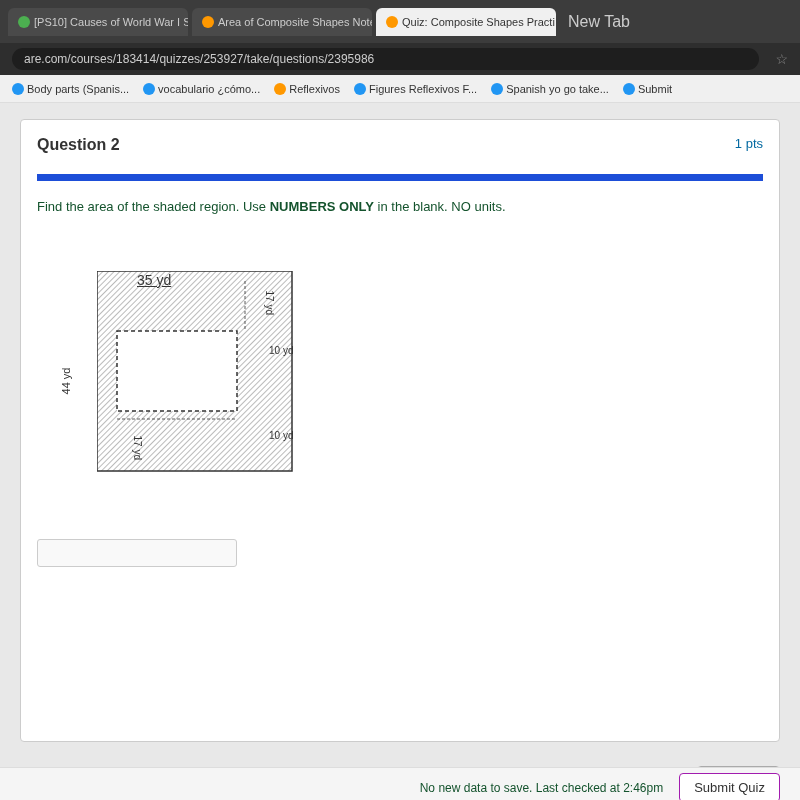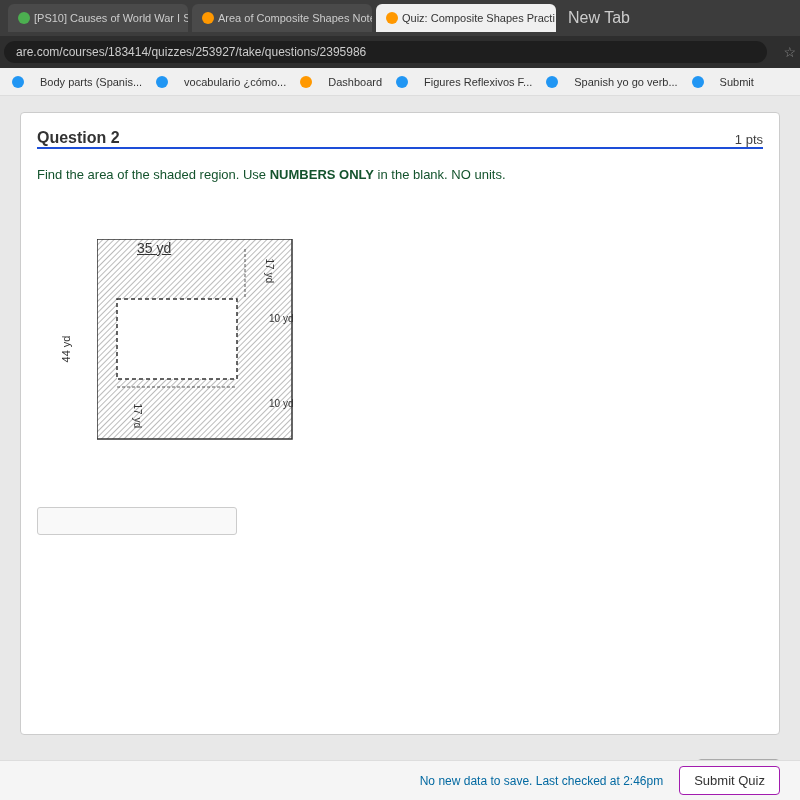--- a/index.html
+++ b/index.html
@@ -7,21 +7,21 @@
       width: 800px;
       height: 800px;
       overflow: hidden;
       font-family: Arial, sans-serif;
       background: #2a2a2a;
     }
 
     
     .browser-top {
       background: #3c3c3c;
-      height: 36px;
+      height: 43px;
       display: flex;
       align-items: center;
       padding: 0 8px;
       gap: 4px;
     }
     .tab {
       display: flex;
       align-items: center;
       height: 28px;
       padding: 0 10px;
@@ -52,21 +52,21 @@
       font-size: 16px;
       padding: 0 8px;
     }
 
     
     .address-bar {
       background: #2e2e2e;
       height: 32px;
       display: flex;
       align-items: center;
-      padding: 0 4px;
+      padding: 0 12px;
       gap: 16px;
     }
     .address-input {
       flex: 1;
       background: #1e1e1e;
       border: none;
       border-radius: 14px;
       color: #ccc;
       font-size: 12px;
       padding: 4px 12px;
@@ -84,21 +84,21 @@
       display: flex;
       align-items: center;
       padding: 0 8px;
       gap: 6px;
       border-bottom: 1px solid #ddd;
       overflow: hidden;
     }
     .bookmark-item {
       display: flex;
       align-items: center;
-      gap: 16px;
+      gap: 3px;
       font-size: 11px;
       color: #333;
       white-space: nowrap;
       padding: 2px 4px;
       cursor: pointer;
     }
     .bookmark-icon {
       width: 12px;
       height: 12px;
       border-radius: 50%;
@@ -122,33 +122,33 @@
       margin: 16px 20px;
       border: 1px solid #ccc;
       border-radius: 4px;
       padding: 16px;
       flex: 1;
     }
 
     .question-header {
       display: flex;
       justify-content: space-between;
-      align-items: flex-end;
+      align-items: flex-start;
       margin-bottom: 16px;
-      padding-bottom: 0;
-      border-bottom: 2px solid #1d4ed8;
+      padding-bottom: 20px;
+      border-bottom: 7px solid #1d4ed8;
     }
     .question-title {
       font-size: 16px;
       font-weight: bold;
       color: #333;
     }
     .question-pts {
       font-size: 13px;
-      color: #404040;
+      color: #0369a1;
     }
 
     .question-text {
       font-size: 13px;
       color: #14532d;
       margin-bottom: 28px;
       line-height: 1.5;
     }
     .question-text strong {
       font-weight: bold;
@@ -203,21 +203,21 @@
       justify-content: flex-end;
       padding: 0 20px;
       gap: 16px;
       position: absolute;
       bottom: 0;
       left: 0;
       right: 0;
     }
     .footer-status {
       font-size: 12px;
-      color: #0369a1;
+      color: #14532d;
     }
     .submit-button {
       background: #fff;
       border: 1px solid #a21caf;
       border-radius: 4px;
       padding: 6px 14px;
       font-size: 13px;
       color: #333;
       cursor: pointer;
     }
@@ -255,29 +255,29 @@
   <div class="bookmark-item">
     <span class="bookmark-icon blue"></span>
     <span>Body parts (Spanis...</span>
   </div>
   <div class="bookmark-item">
     <span class="bookmark-icon blue"></span>
     <span>vocabulario ¿cómo...</span>
   </div>
   <div class="bookmark-item">
     <span class="bookmark-icon orange"></span>
-    <span>Dashboard</span>
+    <span>Reflexivos</span>
   </div>
   <div class="bookmark-item">
     <span class="bookmark-icon blue"></span>
     <span>Figures Reflexivos F...</span>
   </div>
   <div class="bookmark-item">
     <span class="bookmark-icon blue"></span>
-    <span>Spanish yo go verb...</span>
+    <span>Spanish yo go take...</span>
   </div>
   <div class="bookmark-item">
     <span class="bookmark-icon blue"></span>
     <span>Submit</span>
   </div>
 </div>
 
 <div class="page-content" style="position:relative;">
 
   <div class="quiz-container">

